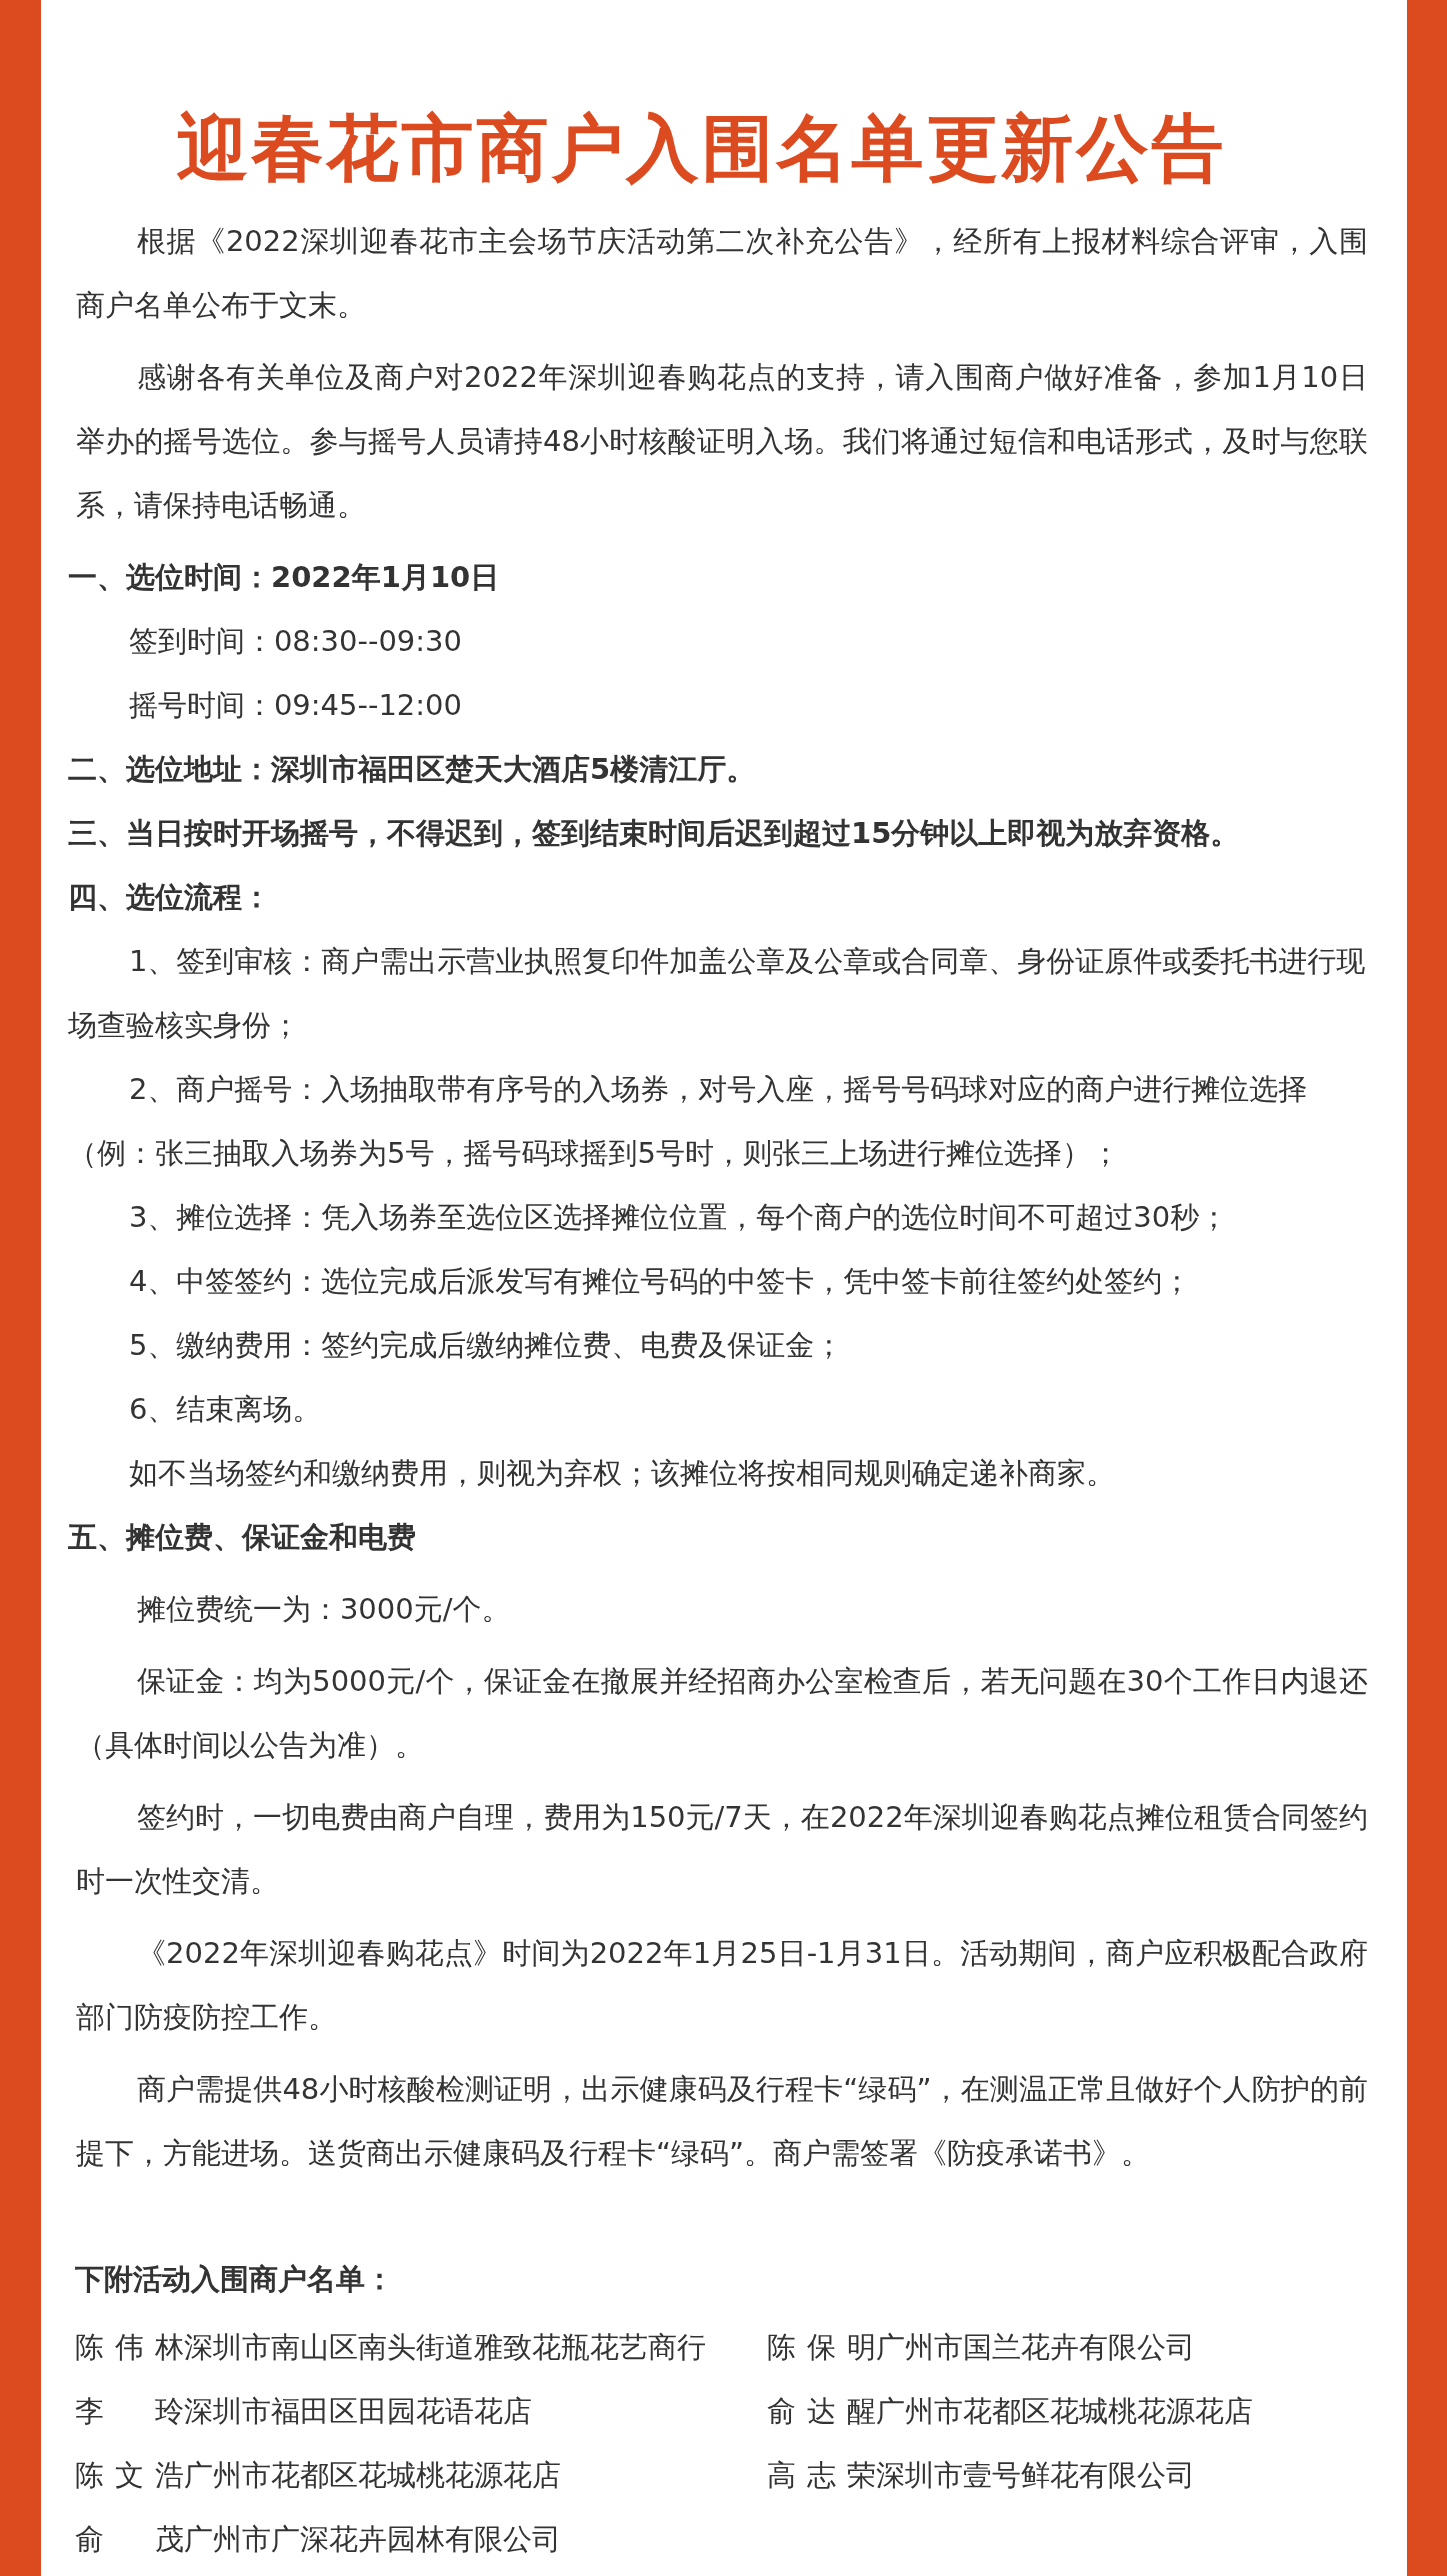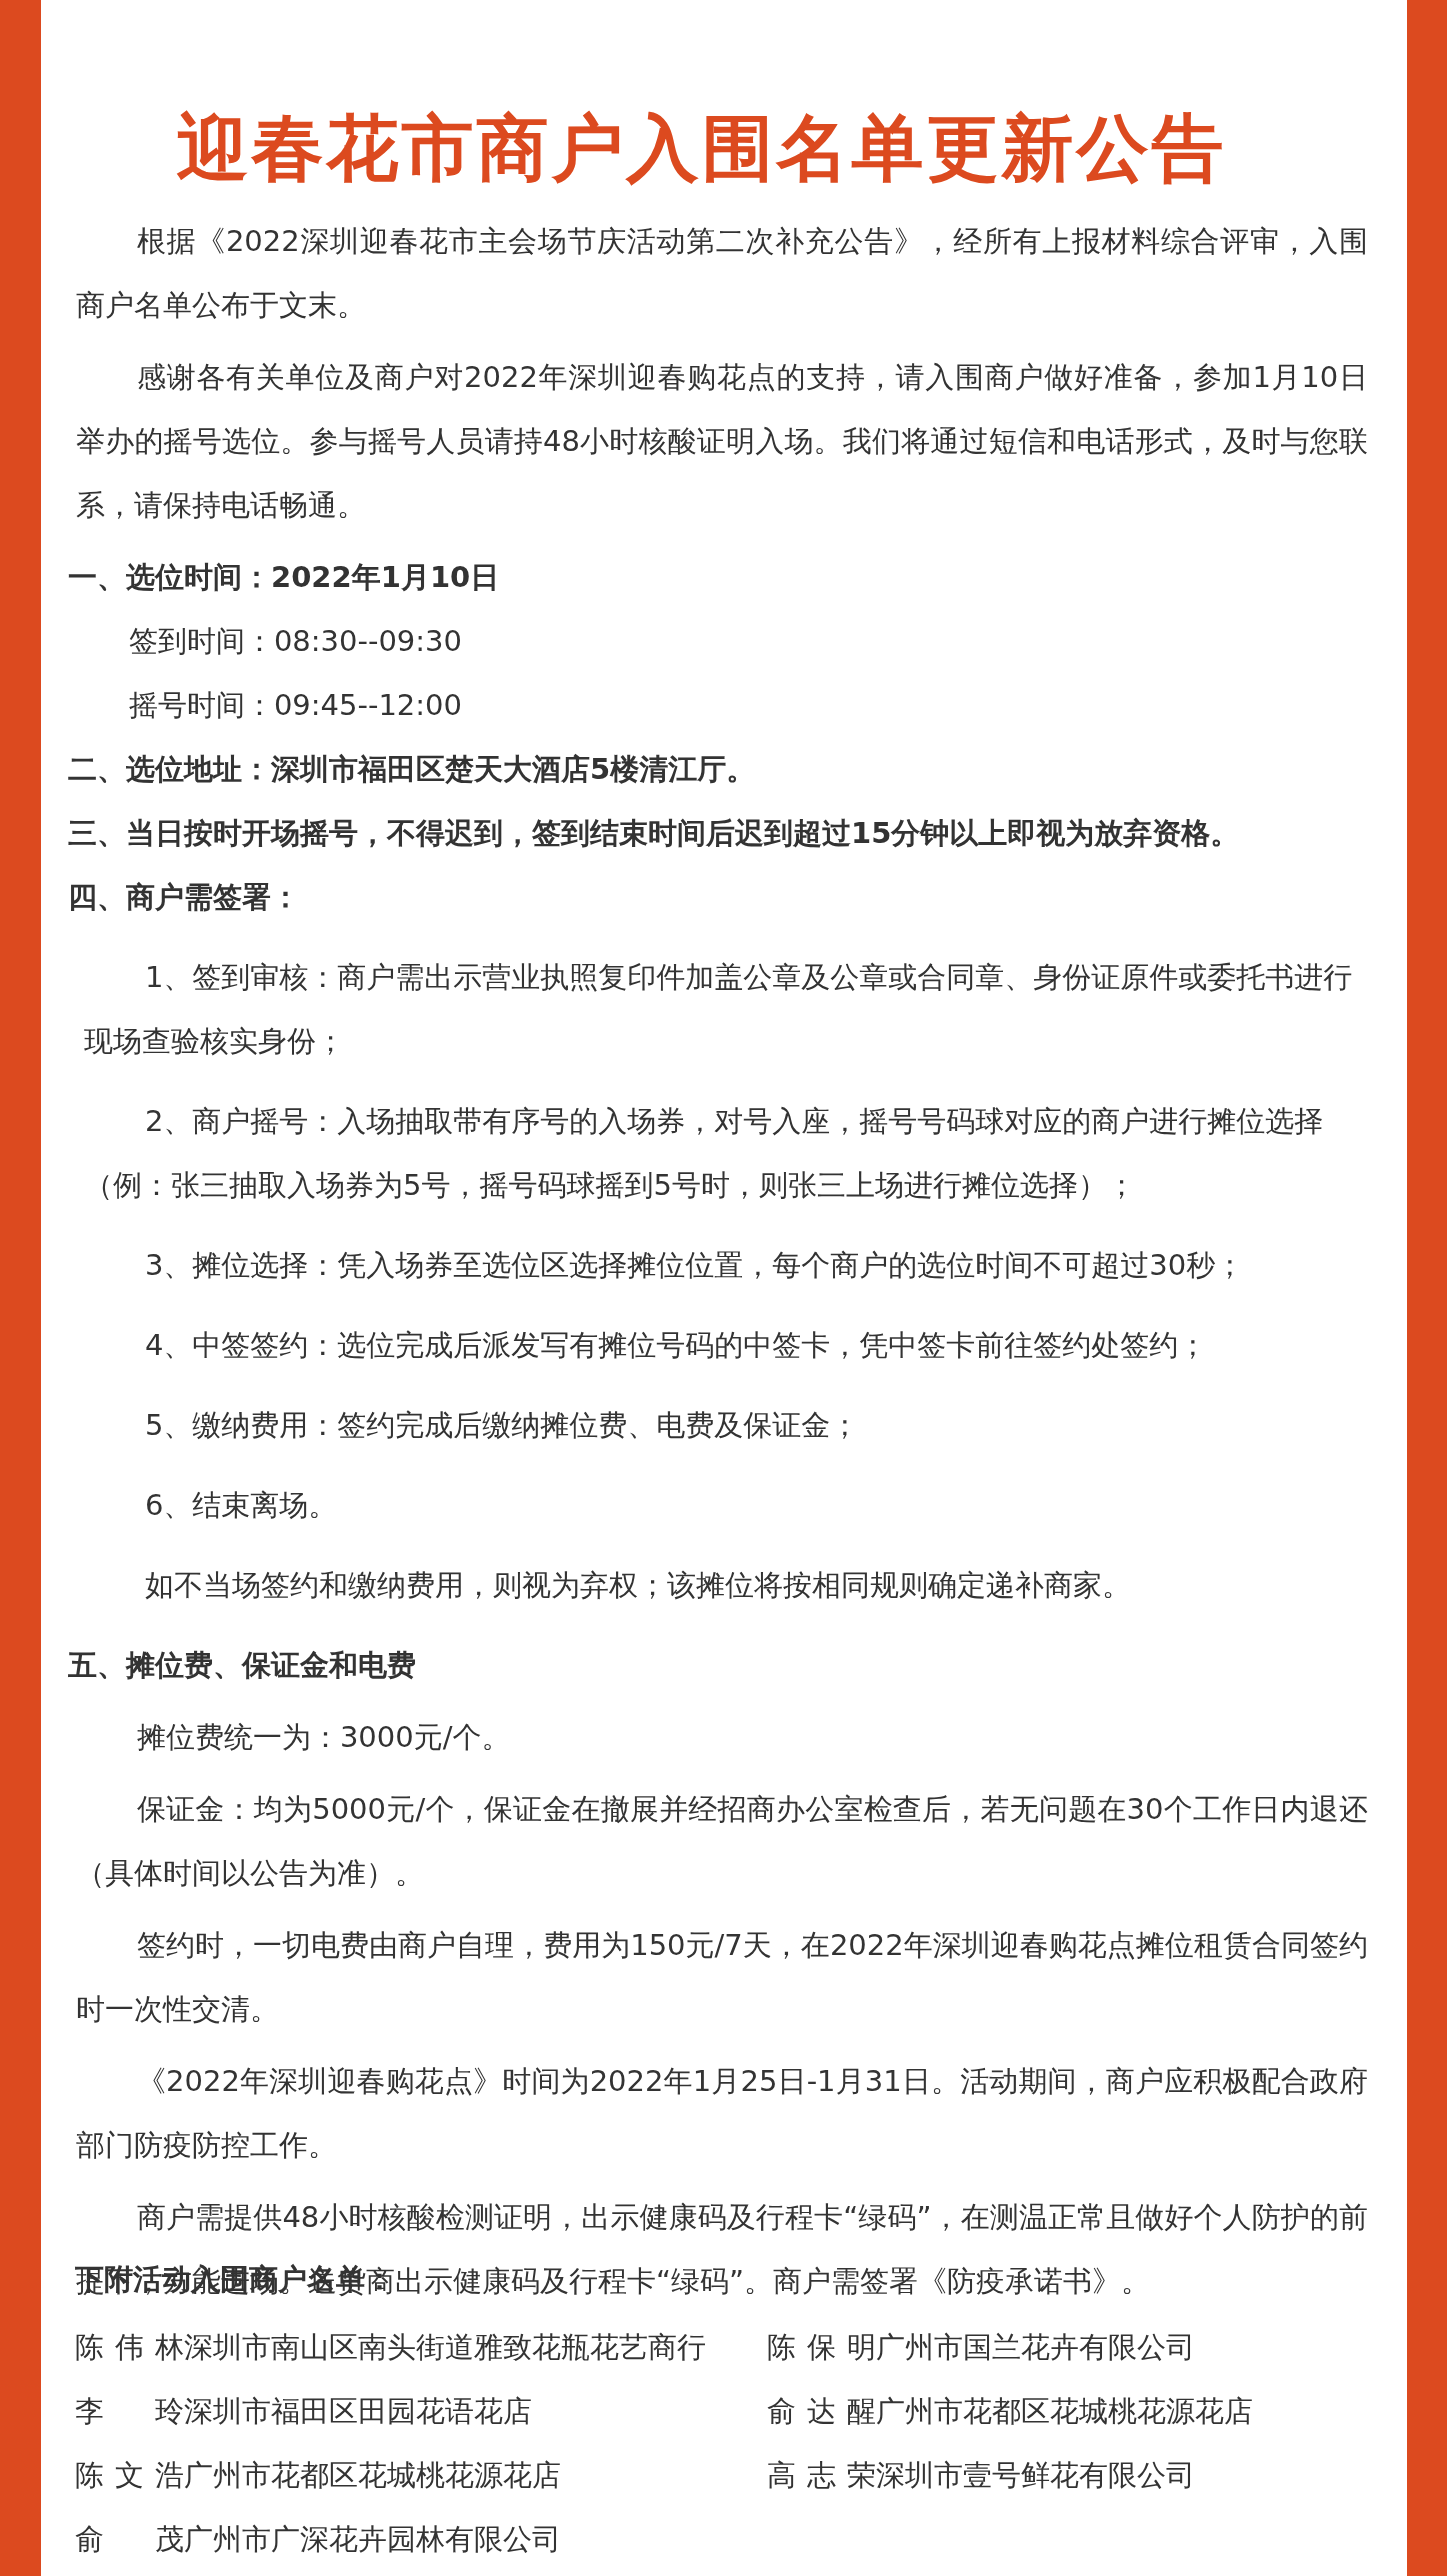--- a/index.html
+++ b/index.html
@@ -21,21 +21,21 @@
     font-family: "DejaVu Sans", sans-serif;
   }
 
   .content {
     position: absolute; top: 201px; left: 68px; width: 1308px;
     font-size: 29px; line-height: 64px;
   }
   .p { margin: 8px; text-indent: 2.1em; text-align: justify; }
   .h { margin: 0; font-weight: bold; }
   .sub { margin: 0; font-weight: normal; padding-left: 2.1em; }
-  .step { margin: 16px; text-indent: 2.1em; }
+  .step { margin: 0; text-indent: 2.1em; }
 
   .list {
     position: absolute; top: 2247px; left: 75px; width: 1312px;
     font-size: 29px; line-height: 64px;
   }
   .list-header { font-weight: bold; margin: 0 0 3.8px 0; }
   .rows { display: grid; grid-template-columns: 692px 618px; }
   .row-cell { display: flex; white-space: nowrap; }
   .name { width: 109px; display: inline-block; text-align-last: justify; text-align: justify; margin-right: 0; }
   .company { display: inline-block; }
@@ -52,21 +52,21 @@
   <p class="p">根据《2022深圳迎春花市主会场节庆活动第二次补充公告》，经所有上报材料综合评审，入围商户名单公布于文末。</p>
   <p class="p">感谢各有关单位及商户对2022年深圳迎春购花点的支持，请入围商户做好准备，参加1月10日举办的摇号选位。参与摇号人员请持48小时核酸证明入场。我们将通过短信和电话形式，及时与您联系，请保持电话畅通。</p>
 
   <p class="h">一、选位时间：2022年1月10日</p>
   <p class="sub">签到时间：08:30--09:30</p>
   <p class="sub">摇号时间：09:45--12:00</p>
 
   <p class="h">二、选位地址：深圳市福田区楚天大酒店5楼清江厅。</p>
   <p class="h">三、当日按时开场摇号，不得迟到，签到结束时间后迟到超过15分钟以上即视为放弃资格。</p>
 
-  <p class="h">四、商户需签署：</p>
+  <p class="h">四、选位流程：</p>
   <p class="step">1、签到审核：商户需出示营业执照复印件加盖公章及公章或合同章、身份证原件或委托书进行现场查验核实身份；</p>
   <p class="step">2、商户摇号：入场抽取带有序号的入场券，对号入座，摇号号码球对应的商户进行摊位选择（例：张三抽取入场券为5号，摇号码球摇到5号时，则张三上场进行摊位选择）；</p>
   <p class="step">3、摊位选择：凭入场券至选位区选择摊位位置，每个商户的选位时间不可超过30秒；</p>
   <p class="step">4、中签签约：选位完成后派发写有摊位号码的中签卡，凭中签卡前往签约处签约；</p>
   <p class="step">5、缴纳费用：签约完成后缴纳摊位费、电费及保证金；</p>
   <p class="step">6、结束离场。</p>
   <p class="step">如不当场签约和缴纳费用，则视为弃权；该摊位将按相同规则确定递补商家。</p>
 
   <p class="h">五、摊位费、保证金和电费</p>
   <p class="p">摊位费统一为：3000元/个。</p>

